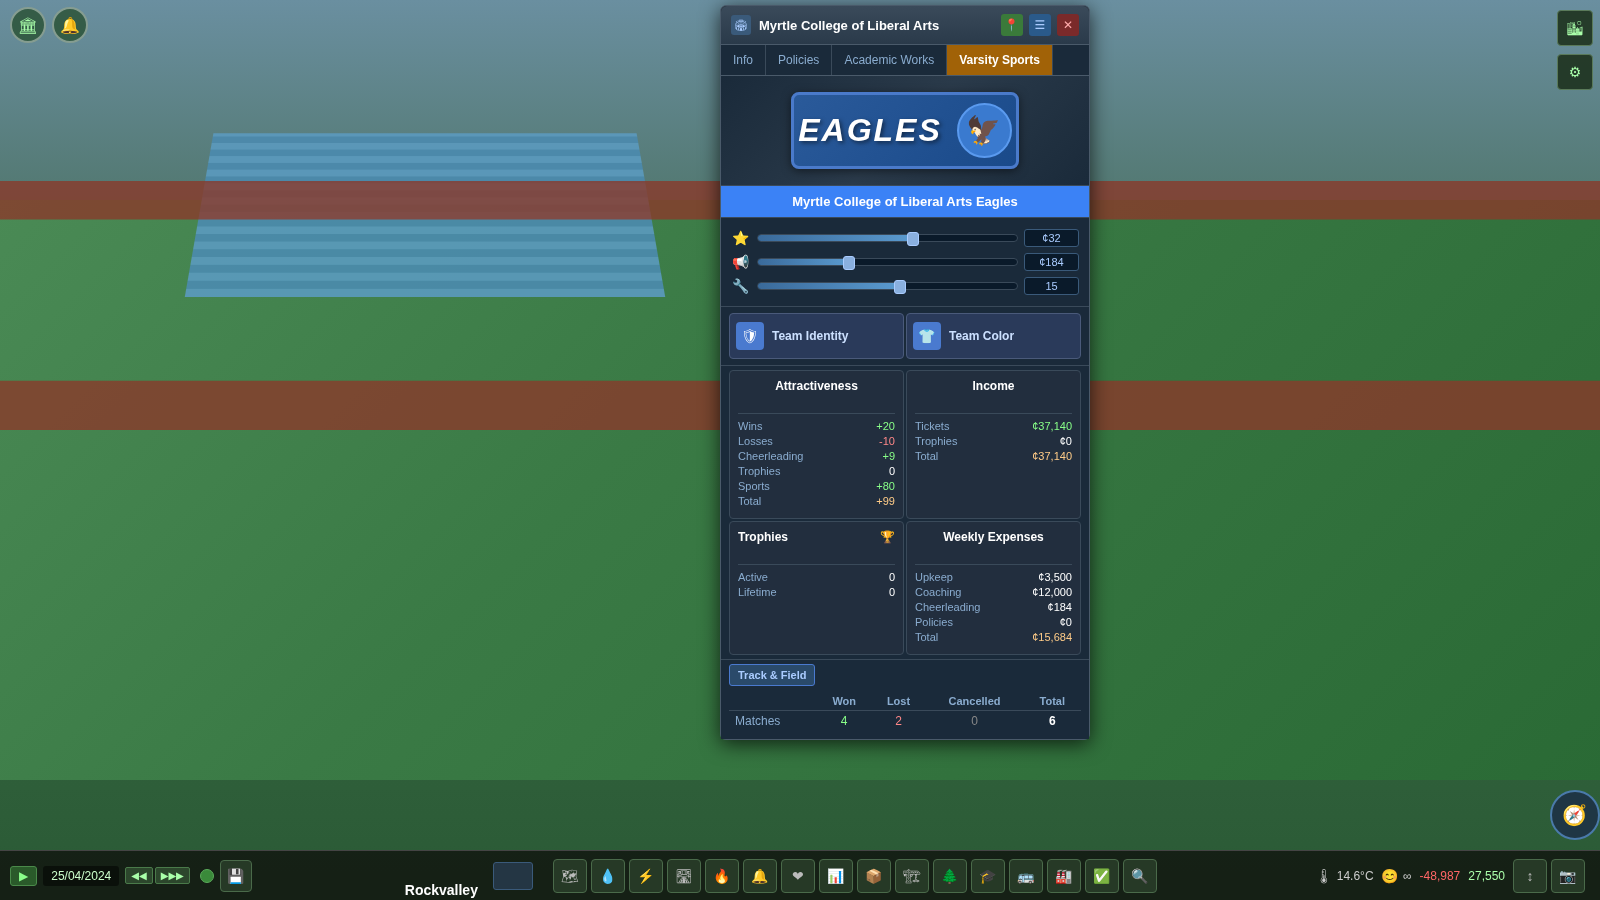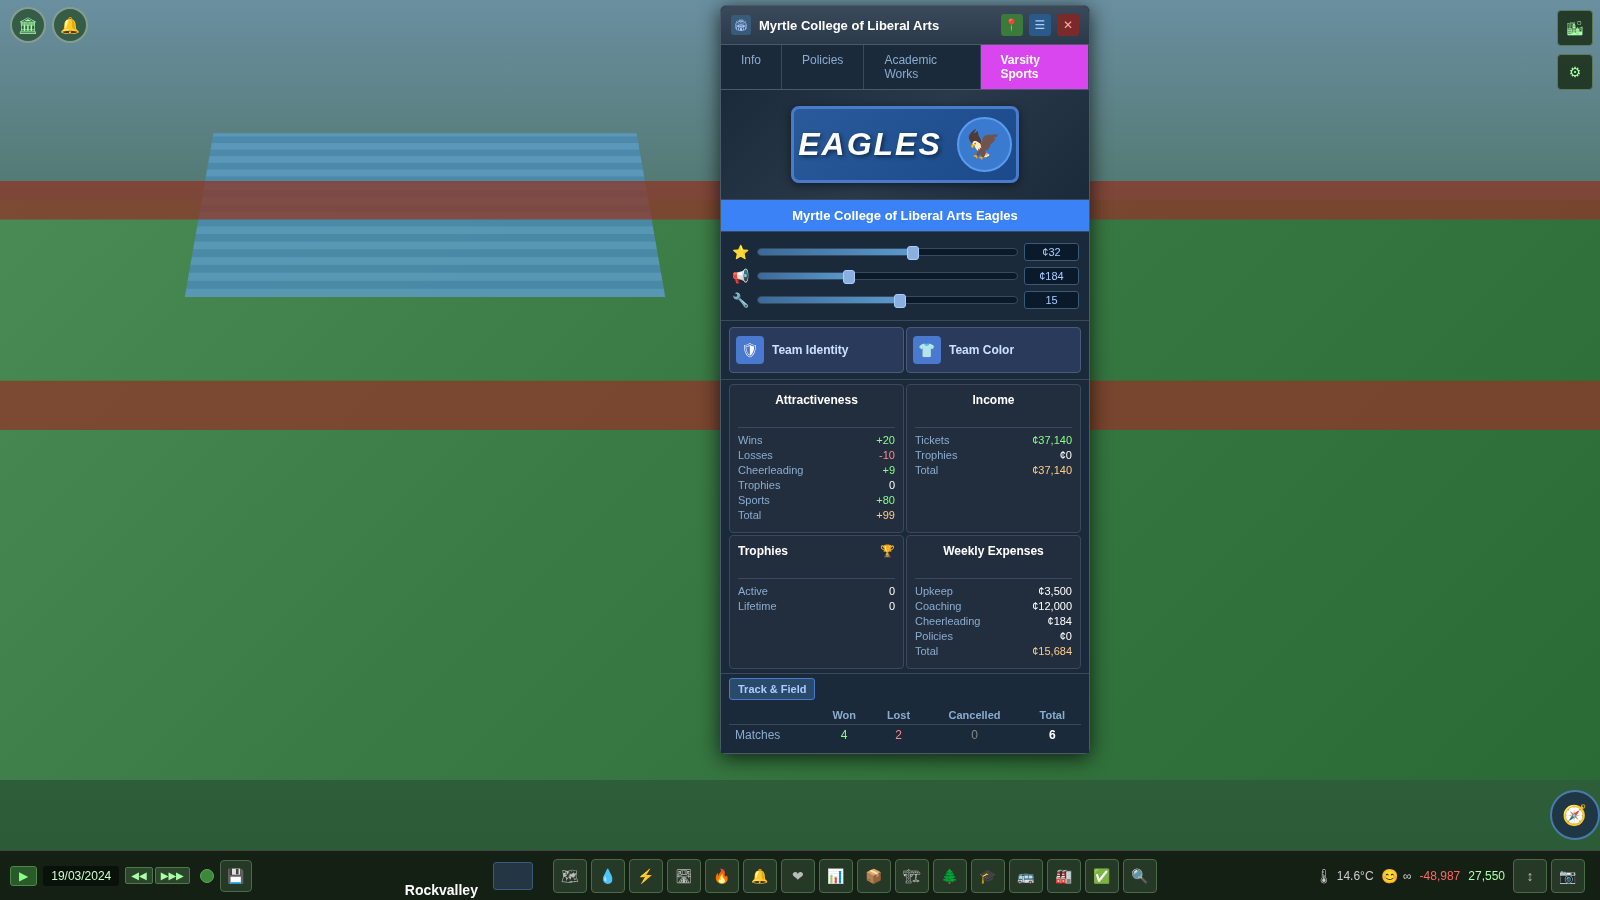--- a/index.html
+++ b/index.html
@@ -262,28 +262,28 @@
     .header-icon.blue { background: #2a5a8a; color: #aaccff; }
     .header-icon.red { background: #7a2a2a; color: #ffaaaa; }
 
     
     .panel-tabs {
       display: flex;
       background: #1a2a3a;
       border-bottom: 1px solid #4a5a6a;
     }
     .panel-tab {
-      padding: 8px 20px;
+      padding: 8px 12px;
       font-size: 12px;
       cursor: pointer;
       color: #8aaccf;
       border-right: 1px solid #3a4a5a;
     }
     .panel-tab.active {
-      background: #d946ef;
+      background: #a16207;
       color: #ffffff;
       font-weight: bold;
     }
 
     
     .team-logo-area {
       background: linear-gradient(135deg, #1a2a3a 0%, #2a3a4a 50%, #1a2a3a 100%);
       padding: 15px;
       display: flex;
       align-items: center;
@@ -748,21 +748,21 @@
         </tr>
       </tbody>
     </table>
   </div>
 
 </div>
 
 <div class="bottom-toolbar">
   <div class="bottom-left">
     <div class="play-btn">▶</div>
-    <div class="date-display">19/03/2024</div>
+    <div class="date-display">25/04/2024</div>
     <div style="display:flex;gap:2px;">
       <div class="speed-btn">◀◀</div>
       <div class="speed-btn">▶▶▶</div>
     </div>
     <div style="width:14px;height:14px;background:#3a8a3a;border-radius:50%;border:1px solid #5aaa5a;margin-left:4px;"></div>
     <div style="position:relative;width:32px;height:32px;">
       <div style="width:32px;height:32px;background:rgba(40,60,40,0.9);border:1px solid #4a6a4a;border-radius:4px;display:flex;align-items:center;justify-content:center;color:#aaffaa;font-size:14px;cursor:pointer;">💾</div>
     </div>
   </div>
 

